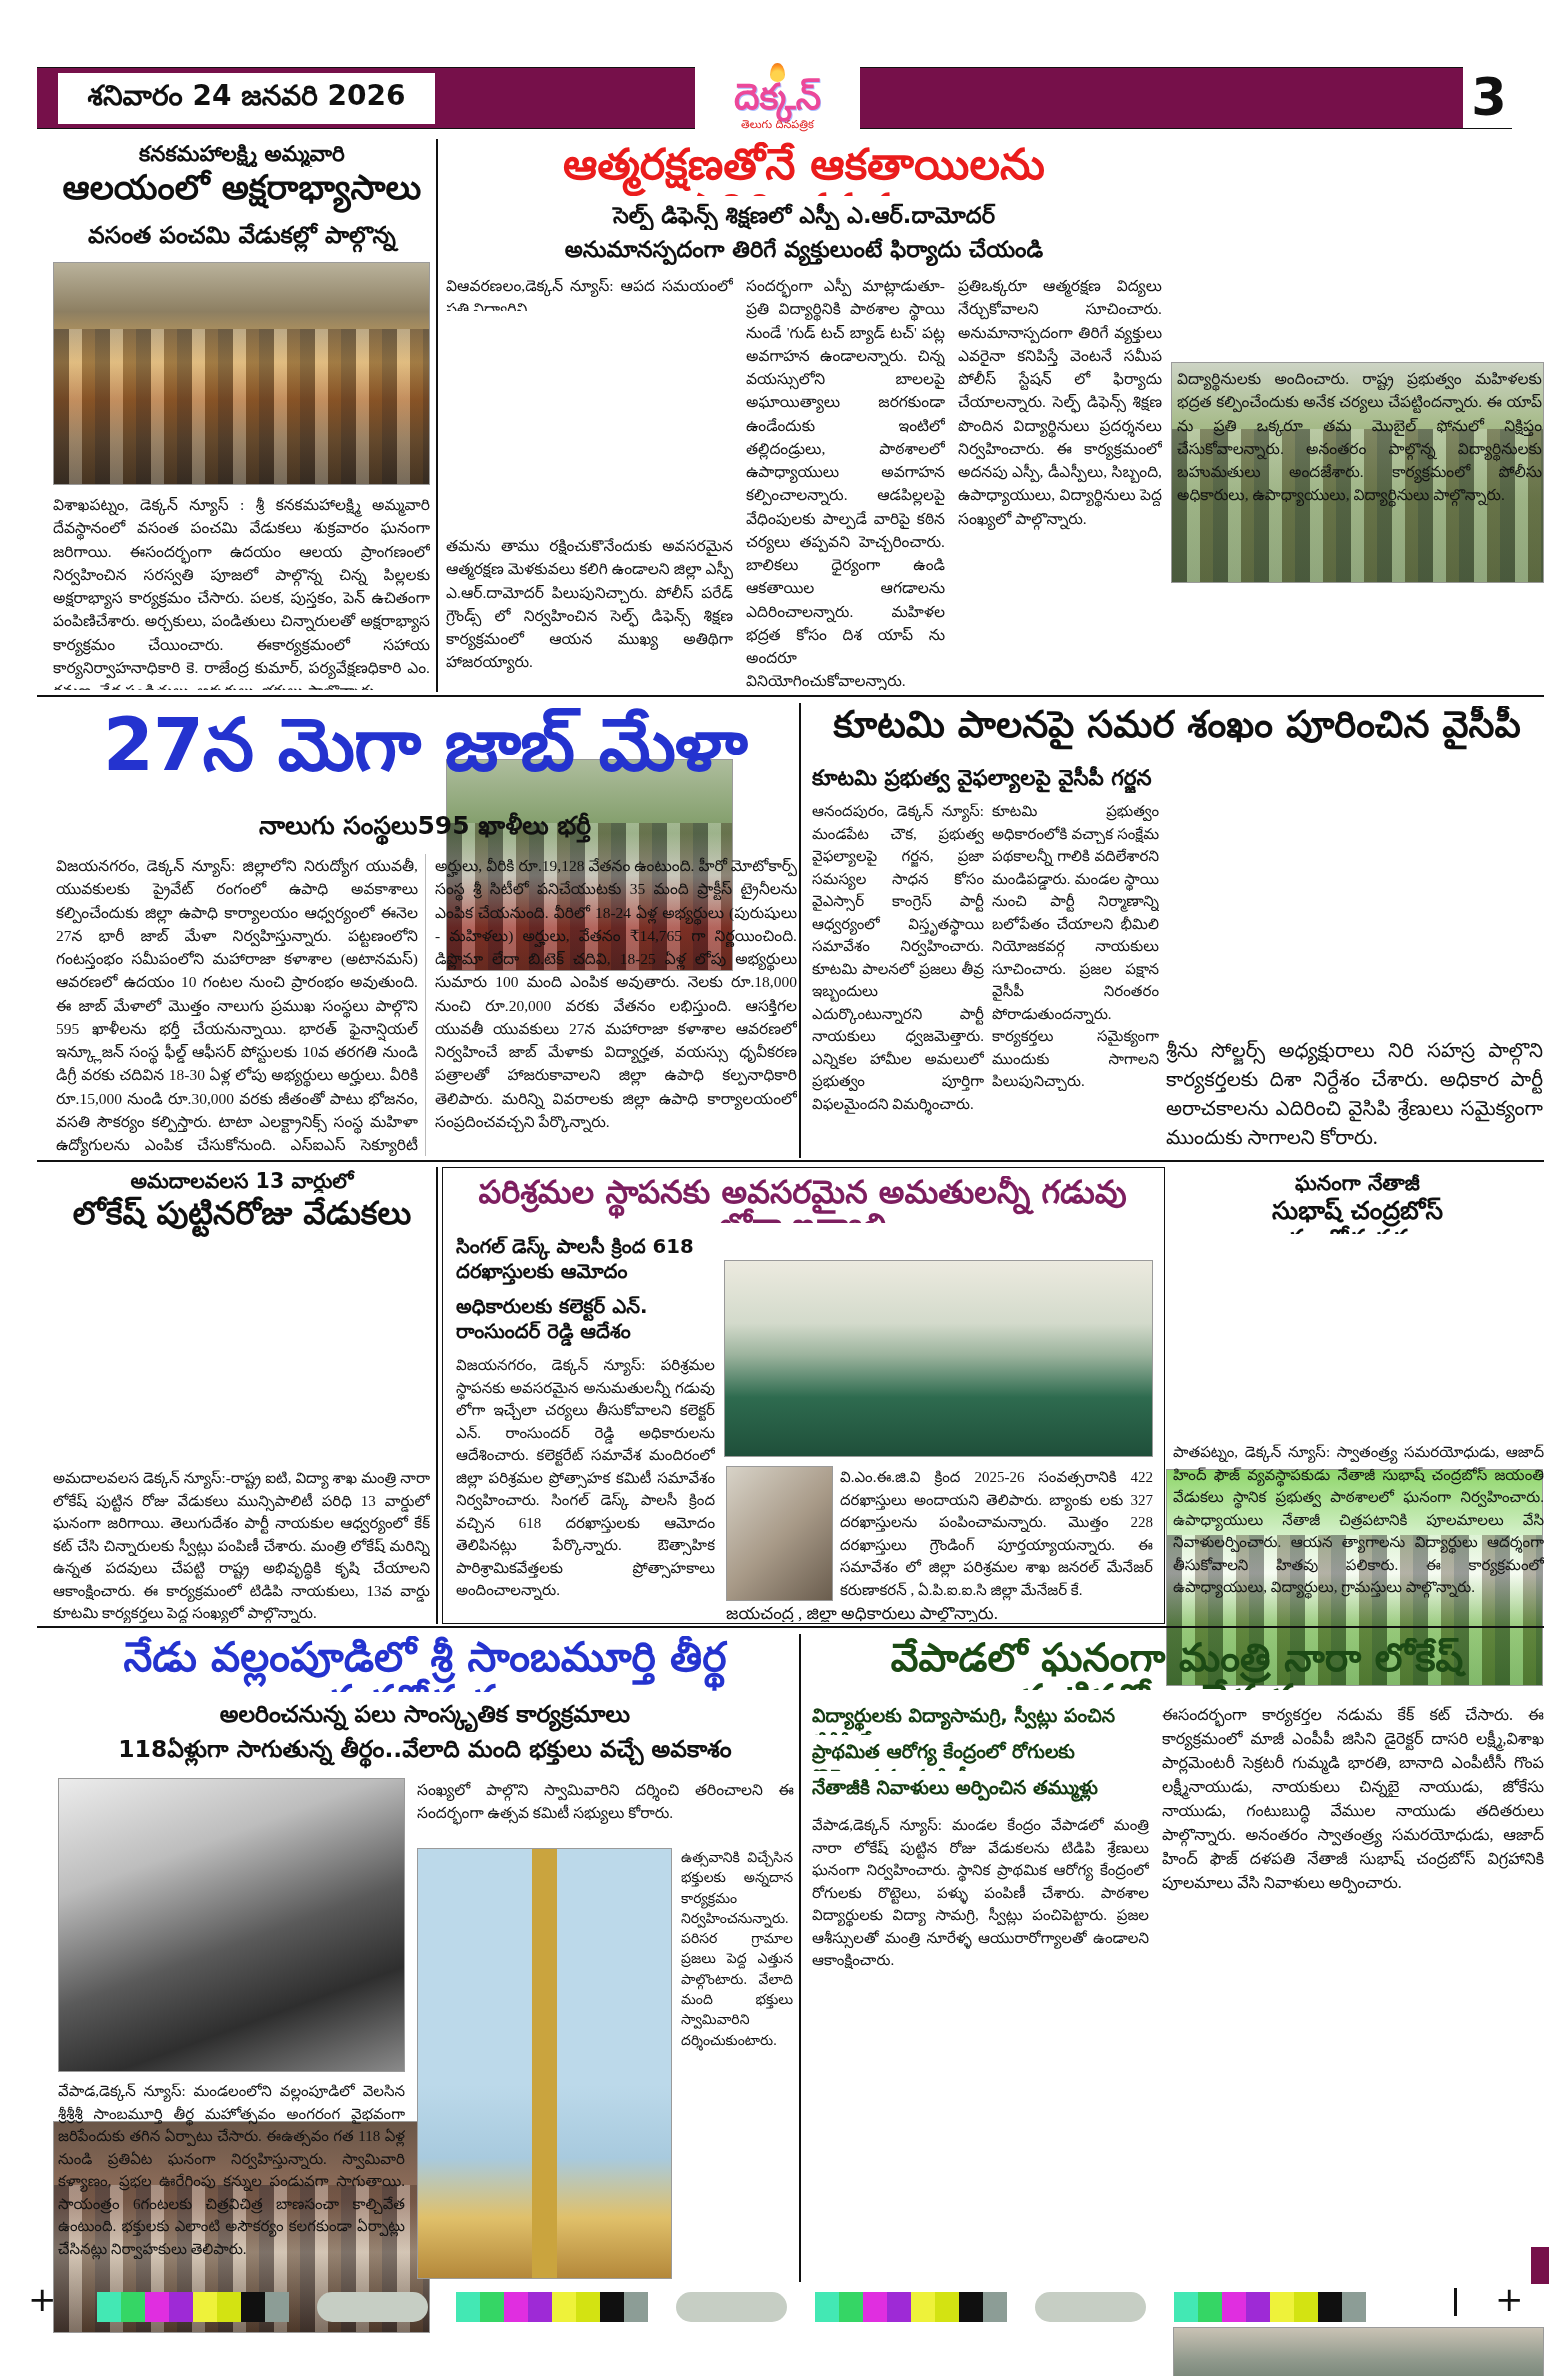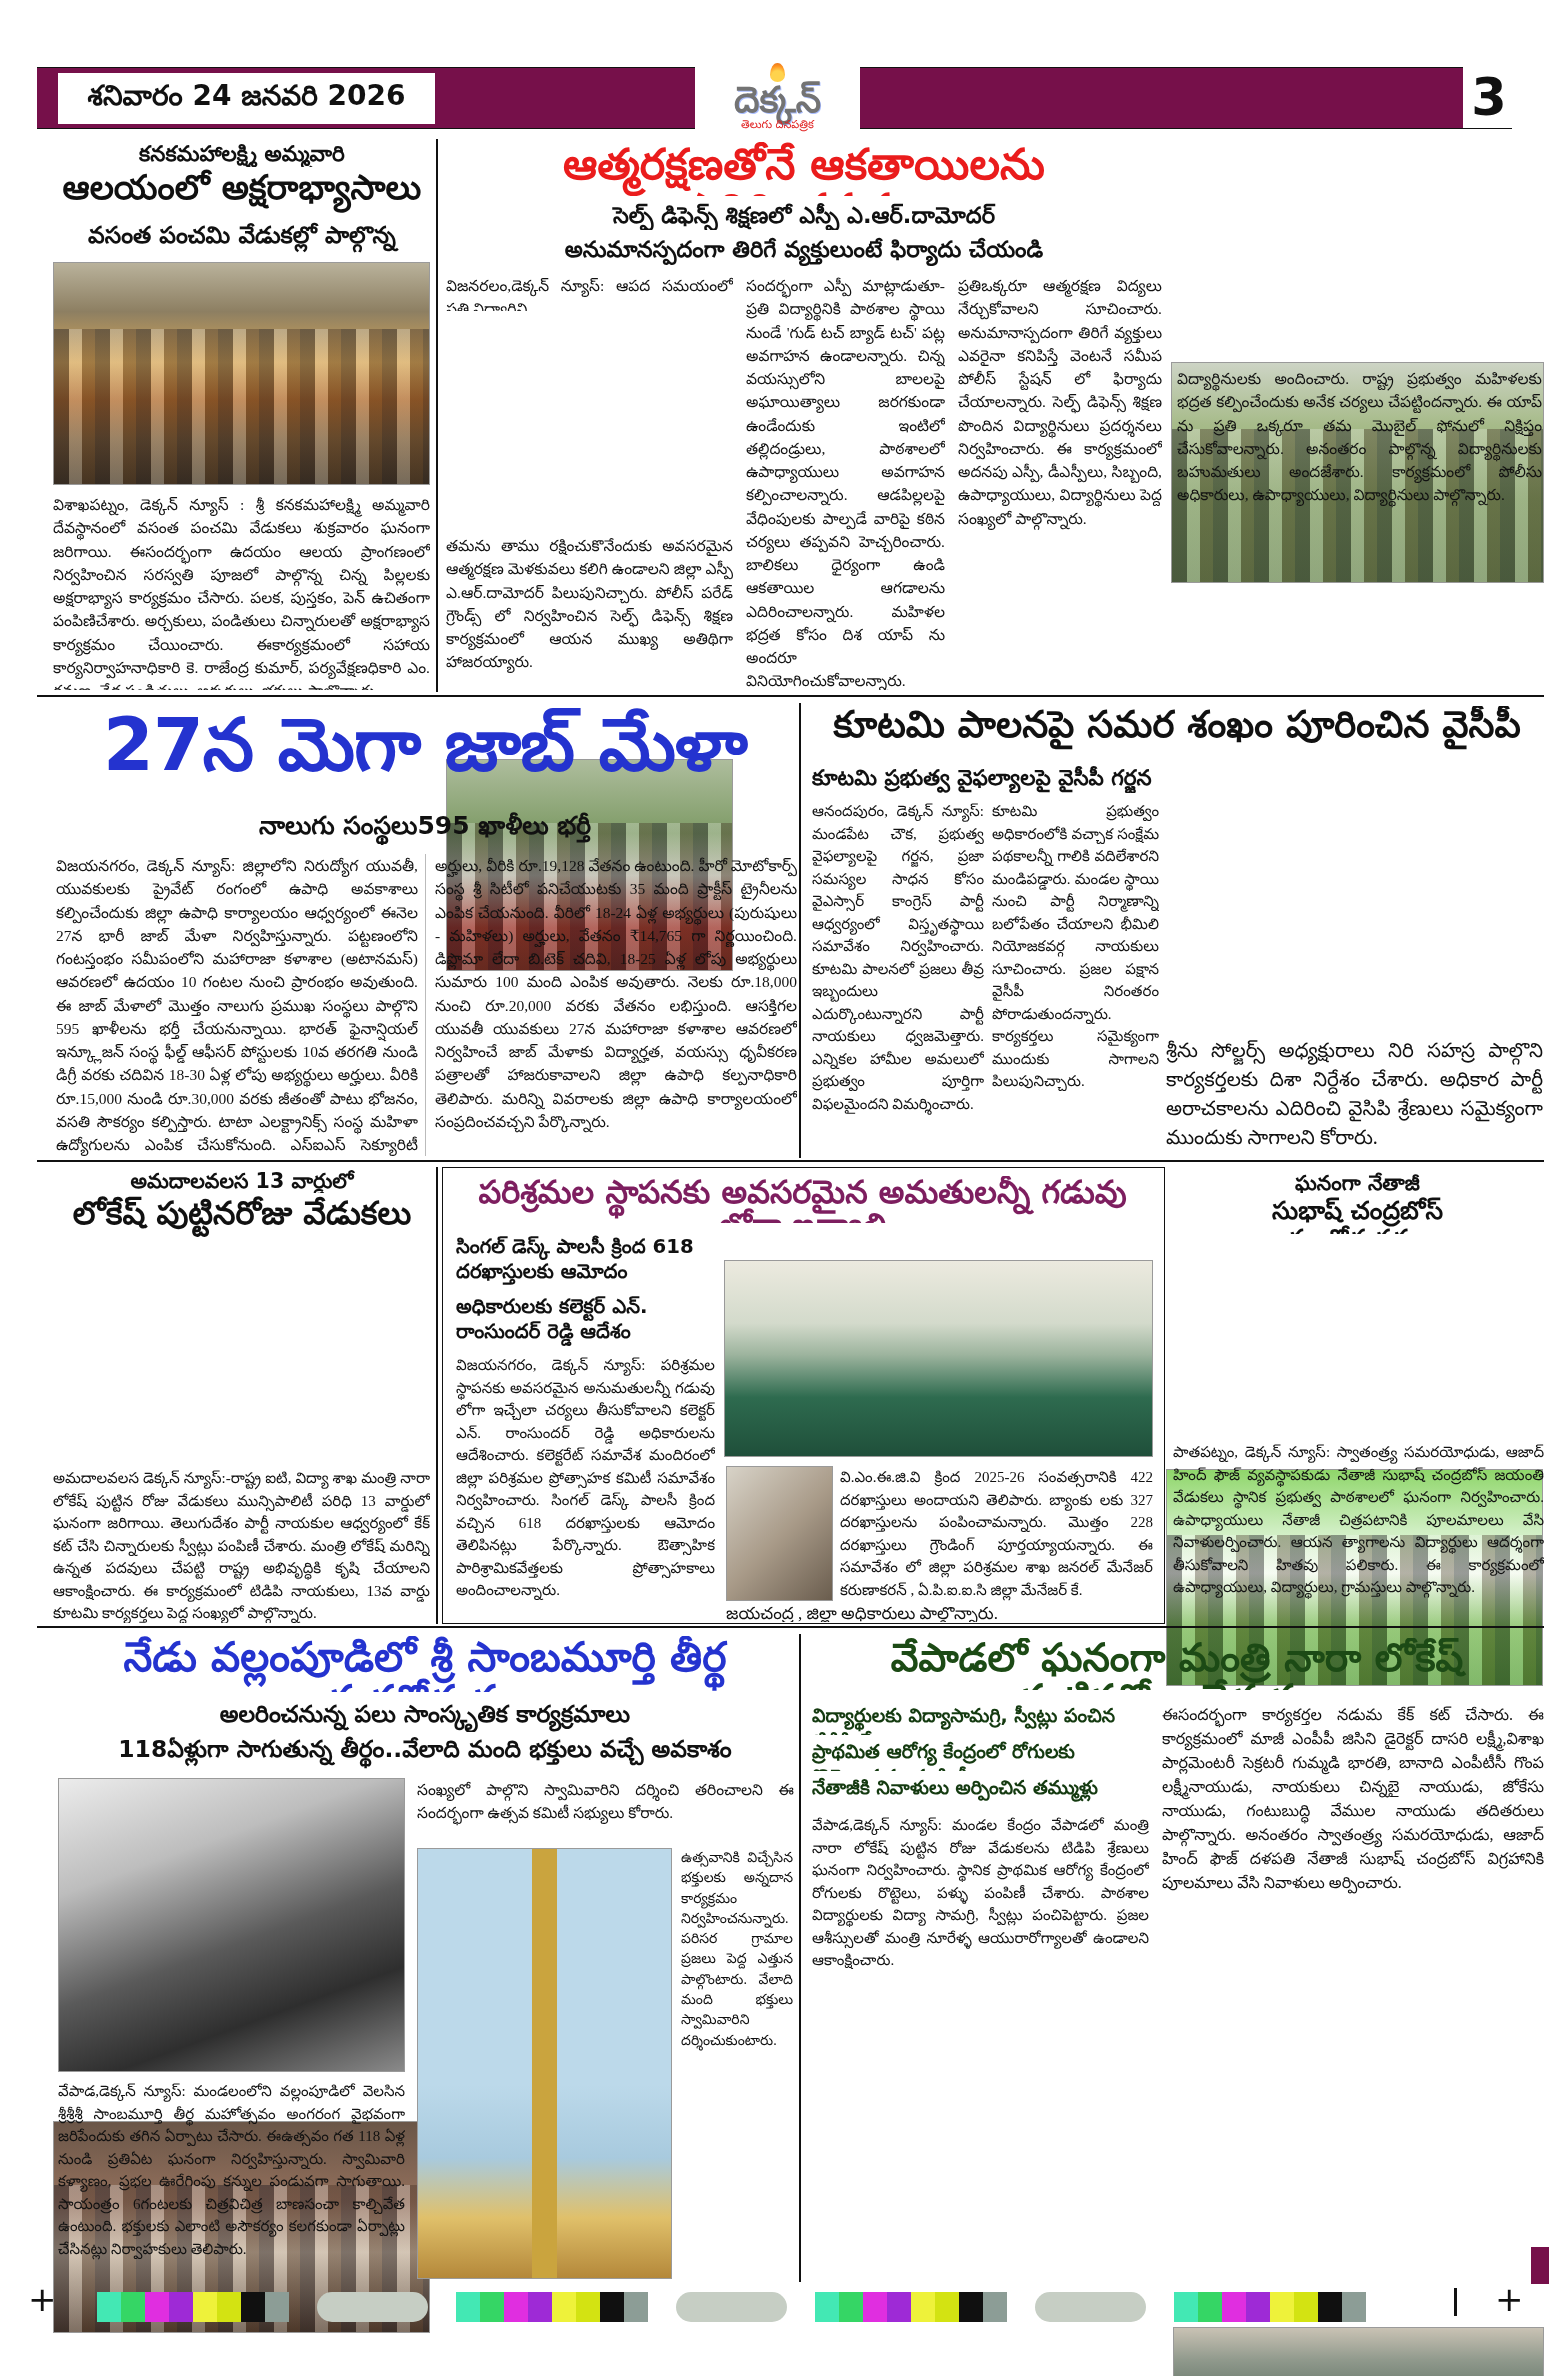--- a/index.html
+++ b/index.html
@@ -6,21 +6,21 @@
   .sheet{position:relative;width:1550px;height:2377px;background:#ffffff;margin:0 auto;
          font-family:"Liberation Serif","DejaVu Serif",serif;color:#111;overflow:hidden;}
   .abs{position:absolute;box-sizing:border-box;}
   .ctr{text-align:center;}
   .just{text-align:justify;}
   .ovh{overflow:hidden;}
   
   .band{background:#76104a;border-top:1.9px solid #111;border-bottom:1.9px solid #111;}
   .whitebox{background:#fff;display:flex;align-items:center;justify-content:center;}
   .dateTxt{font-family:"DejaVu Sans",sans-serif;font-weight:bold;font-size:28px;}
-  .logoTxt{font-family:Liberation Sans, sans-serif;font-weight:bold;font-size:36px;color:#737373;
+  .logoTxt{font-family:Liberation Mono, monospace;font-weight:bold;font-size:36px;color:#ec4899;
            text-shadow:0.9px 0.9px 0 #a9bdff;line-height:1.0;}
   .logoTag{font-size:11.2px;color:#e02020;font-family:"DejaVu Sans",sans-serif;}
   .flame{width:15px;height:19px;margin:1.9px auto 0;
          background:radial-gradient(circle at 50% 72%,#ffd34d 0 38%,#ff9420 68%,#e0661a);
          border-radius:50% 50% 50% 50%/62% 62% 38% 38%;}
   .pageNum{font-family:"DejaVu Sans",sans-serif;font-weight:bold;font-size:51px;}
   
   .hrule{background:#111;}
   .vrule{background:#111;}
   
@@ -87,21 +87,21 @@
   <div class="abs photo ph-temple crowd" style="left:53px;top:262px;width:377px;height:223px;"></div>
   <div class="abs just body ovh" style="left:53px;top:493px;width:377px;height:197px;">విశాఖపట్నం, డెక్కన్ న్యూస్ : శ్రీ కనకమహాలక్ష్మి అమ్మవారి దేవస్థానంలో వసంత పంచమి వేడుకలు శుక్రవారం ఘనంగా జరిగాయి. ఈసందర్భంగా ఉదయం ఆలయ ప్రాంగణంలో నిర్వహించిన సరస్వతి పూజలో పాల్గొన్న చిన్న పిల్లలకు అక్షరాభ్యాస కార్యక్రమం చేసారు. పలక, పుస్తకం, పెన్ ఉచితంగా పంపిణిచేశారు. అర్చకులు, పండితులు చిన్నారులతో అక్షరాభ్యాస కార్యక్రమం చేయించారు. ఈకార్యక్రమంలో సహాయ కార్యనిర్వాహనాధికారి కె. రాజేంద్ర కుమార్, పర్యవేక్షణధికారి ఎం. రమణ, వేద పండితులు, అర్చకులు, భక్తులు పాల్గొన్నారు.</div>
 
   <div class="abs vrule" style="left:436px;top:139px;width:1.9px;height:553px;"></div>
 
   <div class="abs ctr headRed ovh" style="left:444px;top:142px;width:720px;height:54px;">ఆత్మరక్షణతోనే ఆకతాయిలను ఎదిరించవచ్చు</div>
   <div class="abs photo ph-ground crowd" style="left:1171px;top:139px;width:373px;height:221px;"></div>
   <div class="abs ctr subB ovh" style="left:444px;top:202px;width:720px;height:28px;">సెల్ఫ్ డిఫెన్స్ శిక్షణలో ఎస్పీ ఎ.ఆర్.దామోదర్</div>
   <div class="abs ctr subB ovh" style="left:444px;top:236px;width:720px;height:30px;">అనుమానస్పదంగా తిరిగే వ్యక్తులుంటే ఫిర్యాదు చేయండి</div>
 
-  <div class="abs just body ovh" style="left:446px;top:274px;width:287px;height:37px;">విజనరలం,డెక్కన్ న్యూస్: ఆపద సమయంలో ప్రతి విద్యార్థిని</div>
+  <div class="abs just body ovh" style="left:446px;top:274px;width:287px;height:37px;">విఆవరణలం,డెక్కన్ న్యూస్: ఆపద సమయంలో ప్రతి విద్యార్థిని</div>
   <div class="abs photo ph-carpet crowd" style="left:446px;top:315px;width:287px;height:212px;"></div>
   <div class="abs just body ovh" style="left:446px;top:534px;width:287px;height:156px;">తమను తాము రక్షించుకొనేందుకు అవసరమైన ఆత్మరక్షణ మెళకువలు కలిగి ఉండాలని జిల్లా ఎస్పీ ఎ.ఆర్.దామోదర్ పిలుపునిచ్చారు. పోలీస్ పరేడ్ గ్రౌండ్స్ లో నిర్వహించిన సెల్ఫ్ డిఫెన్స్ శిక్షణ కార్యక్రమంలో ఆయన ముఖ్య అతిథిగా హాజరయ్యారు.</div>
   <div class="abs just body ovh" style="left:746px;top:274px;width:199px;height:416px;">సందర్భంగా ఎస్పీ మాట్లాడుతూ- ప్రతి విద్యార్థినికి పాఠశాల స్థాయి నుండే 'గుడ్ టచ్ బ్యాడ్ టచ్' పట్ల అవగాహన ఉండాలన్నారు. చిన్న వయస్సులోని బాలలపై అఘాయిత్యాలు జరగకుండా ఉండేందుకు ఇంటిలో తల్లిదండ్రులు, పాఠశాలలో ఉపాధ్యాయులు అవగాహన కల్పించాలన్నారు. ఆడపిల్లలపై వేధింపులకు పాల్పడే వారిపై కఠిన చర్యలు తప్పవని హెచ్చరించారు. బాలికలు ధైర్యంగా ఉండి ఆకతాయిల ఆగడాలను ఎదిరించాలన్నారు. మహిళల భద్రత కోసం దిశ యాప్ ను అందరూ వినియోగించుకోవాలన్నారు.</div>
   <div class="abs just body ovh" style="left:958px;top:274px;width:204px;height:416px;">ప్రతిఒక్కరూ ఆత్మరక్షణ విద్యలు నేర్చుకోవాలని సూచించారు. అనుమానాస్పదంగా తిరిగే వ్యక్తులు ఎవరైనా కనిపిస్తే వెంటనే సమీప పోలీస్ స్టేషన్ లో ఫిర్యాదు చేయాలన్నారు. సెల్ఫ్ డిఫెన్స్ శిక్షణ పొందిన విద్యార్థినులు ప్రదర్శనలు నిర్వహించారు. ఈ కార్యక్రమంలో అదనపు ఎస్పీ, డీఎస్పీలు, సిబ్బంది, ఉపాధ్యాయులు, విద్యార్థినులు పెద్ద సంఖ్యలో పాల్గొన్నారు.</div>
   <div class="abs just body ovh" style="left:1177px;top:367px;width:365px;height:322px;">విద్యార్థినులకు అందించారు. రాష్ట్ర ప్రభుత్వం మహిళలకు భద్రత కల్పించేందుకు అనేక చర్యలు చేపట్టిందన్నారు. ఈ యాప్ ను ప్రతి ఒక్కరూ తమ మొబైల్ ఫోనులో నిక్షిప్తం చేసుకోవాలన్నారు. అనంతరం పాల్గొన్న విద్యార్థినులకు బహుమతులు అందజేశారు. కార్యక్రమంలో పోలీసు అధికారులు, ఉపాధ్యాయులు, విద్యార్థినులు పాల్గొన్నారు.</div>
 
   <div class="abs hrule" style="left:37px;top:695px;width:1507px;height:1.9px;"></div>
 
   <div class="abs ctr headBlue ovh" style="left:52px;top:708px;width:746px;height:94px;">27న మెగా జాబ్ మేళా</div>
   <div class="abs ctr subB ovh" style="left:52px;top:811px;width:746px;height:34px;font-size:25px;">నాలుగు సంస్థలు595 ఖాళీలు భర్తీ</div>

